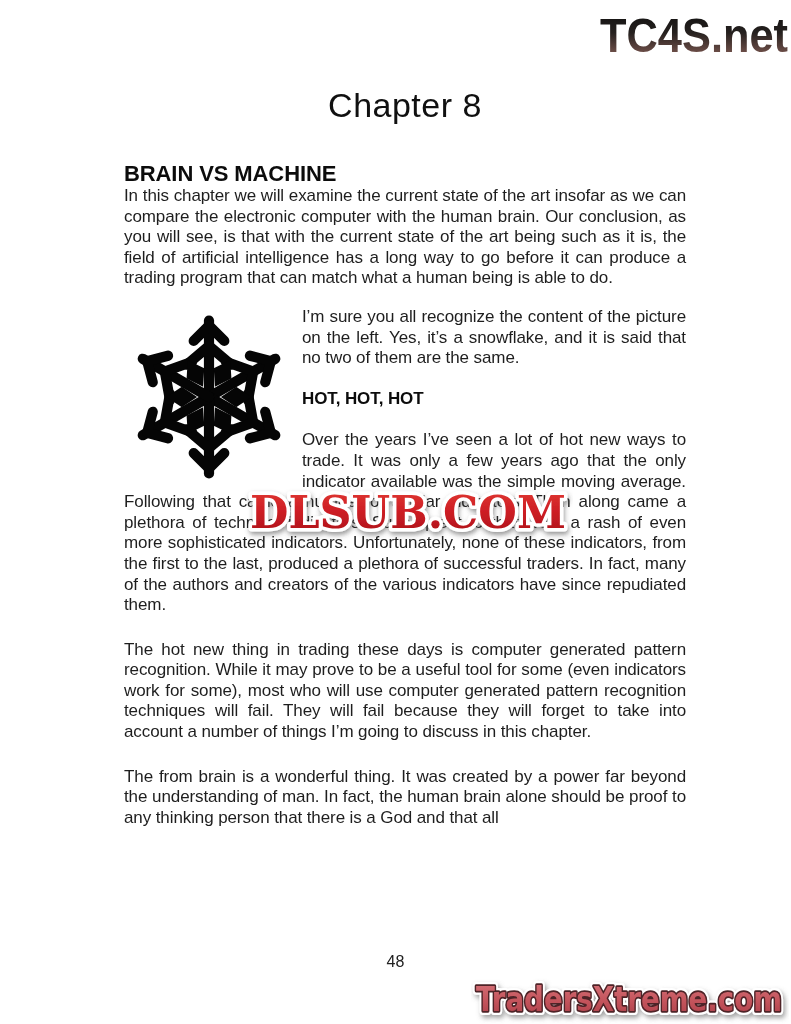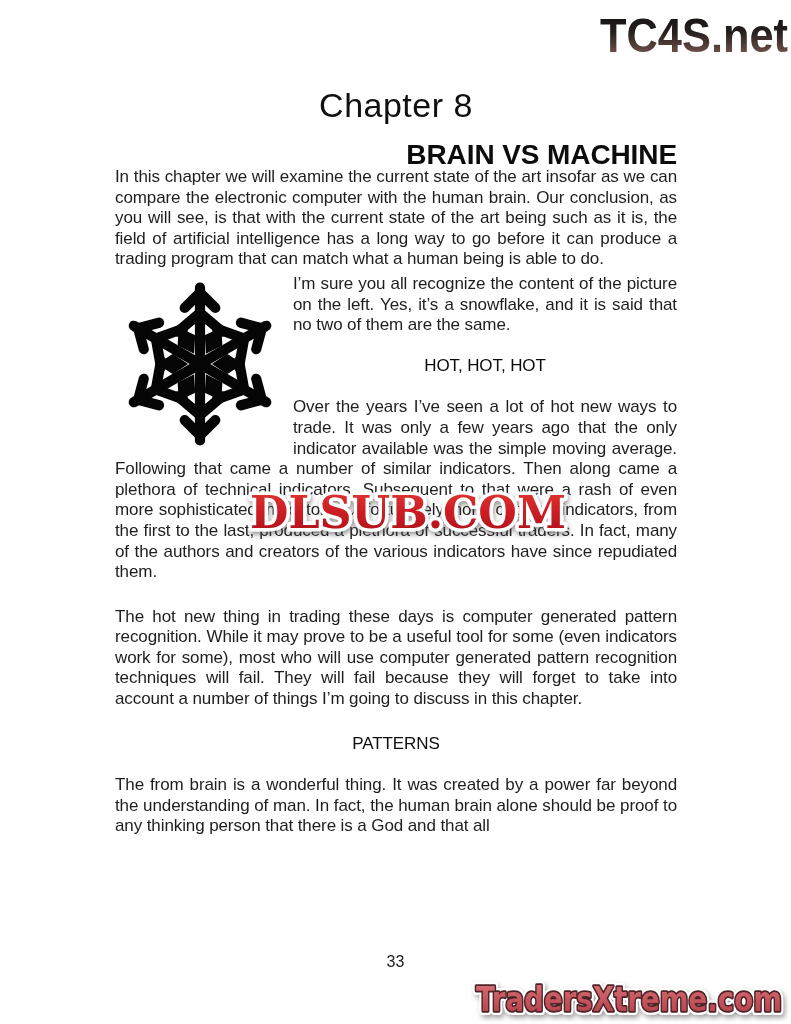--- a/index.html
+++ b/index.html
@@ -1,37 +1,37 @@
 <!DOCTYPE html>
 <html><head>
 <meta charset="utf-8">
 <style>
   html, body { margin:0; padding:0; background:#ffffff; }
   .page {
     position:relative; width:791px; height:1024px; background:#ffffff;
     overflow:hidden; font-family:"Liberation Sans", sans-serif;
   }
   .content {
-    position:absolute; left:115px; top:0; width:562px;
+    position:absolute; left:124px; top:0; width:562px;
     color:#1e1e1e; font-size:17px; line-height:20.6px; letter-spacing:-0.1px;
   }
   .chapter-title {
     margin-top:86px; font-size:34px; line-height:38px; font-weight:400;
     text-align:center; color:#101010; letter-spacing:0.5px;
   }
   .section-title {
-    margin-top:19px; font-size:28px; line-height:24px; font-weight:700;
-    text-align:right; color:#0c0c0c;
+    margin-top:38px; font-size:22px; line-height:24px; font-weight:700;
+    text-align:left; color:#0c0c0c;
   }
   .para { margin:0; text-align:justify; }
   .p1 { }
-  .wrap { margin-top:4px; }
+  .wrap { margin-top:18px; }
   .snowflake { float:left; width:170px; height:176px; margin:2px 8px 0 0; }
   .snowflake svg { display:block; }
-  .subhead { font-weight:400; font-size:17px; text-align:center; margin:20px 0 21px 0; color:#0c0c0c; }
+  .subhead { font-weight:700; font-size:17px; text-align:left; margin:20px 0 21px 0; color:#0c0c0c; }
   .subhead.m2 { margin:0 0 21px 0; }
   .gap-after { margin-bottom:24px; }
   .u { }
   .it { }
   .page-number {
     position:absolute; top:953px; left:0; width:791px; text-align:center;
     font-size:16px; color:#222222;
   }
   .wm-tc4s { position:absolute; top:4px; right:1px; }
   .wm-dlsub { position:absolute; left:243px; top:482px; }
@@ -107,21 +107,20 @@
       </span>
 
       <p class="para">I’m sure you all recognize the content of the picture on the left. Yes, it’s a snowflake, and it is said that no two of them are the same.</p>
 
       <div class="subhead">HOT, HOT, HOT</div>
 
       <p class="para gap-after"><span>Over the years I’ve seen a lot of </span><span class="u">hot</span><span> new ways to trade.  It was only a few years ago that the only indicator available was the simple moving average.  Following that came a number of similar indicators. Then along came a plethora of technical indicators. Subsequent to that were a rash of even more sophisticated indicators. Unfortunately, none of these indicators, from the first to the last, produced a plethora of successful traders.  In fact, many of the authors and creators of the various indicators have since repudiated them.</span></p>
 
       <p class="para gap-after"><span>The hot new thing in trading these days is computer generated pattern recognition.  While it may prove to be a useful tool for some (even indicators work for </span><span class="it">some</span><span>), most who will use computer generated pattern recognition techniques will fail. They will fail because they will forget to take into account a number of things I’m going to discuss in this chapter.</span></p>
 
-      <div class="subhead m2">PATTERNS</div>
 
       <p class="para"><span>The from brain is a wonderful thing.  It was created by a power far beyond the understanding of man.  In fact, the human brain alone should be proof to any thinking person that there is a God and that </span><span class="it">all</span></p>
     </div>
   </div>
 
   <svg class="wm-dlsub" width="330" height="62" viewBox="0 0 330 62">
     <defs>
       <linearGradient id="redg" x1="0" y1="0" x2="0" y2="1">
         <stop offset="0" stop-color="#e23a33"></stop>
         <stop offset="0.5" stop-color="#cc1d24"></stop>
@@ -130,21 +129,21 @@
       <filter id="dsh" x="-20%" y="-20%" width="140%" height="160%">
         <feDropShadow dx="1" dy="3" stdDeviation="2.5" flood-color="#444444" flood-opacity="0.55"></feDropShadow>
       </filter>
     </defs>
     <g font-family="&quot;DejaVu Serif&quot;, serif" font-weight="bold" font-size="44" filter="url(#dsh)">
       <text x="7" y="46" textLength="316" lengthAdjust="spacingAndGlyphs" stroke="#ffffff" stroke-width="7" stroke-linejoin="round" fill="#ffffff">DLSUB.COM</text>
       <text x="7" y="46" textLength="316" lengthAdjust="spacingAndGlyphs" fill="url(#redg)">DLSUB.COM</text>
     </g>
   </svg>
 
-  <div class="page-number">33</div>
+  <div class="page-number">48</div>
 
   <svg class="wm-tx" width="318" height="50" viewBox="0 0 318 50">
     <defs>
       <linearGradient id="roseg" x1="0" y1="0" x2="0" y2="1">
         <stop offset="0" stop-color="#d8757b"></stop>
         <stop offset="0.55" stop-color="#c4545c"></stop>
         <stop offset="1" stop-color="#ab3e48"></stop>
       </linearGradient>
       <filter id="txsh" x="-20%" y="-20%" width="140%" height="160%">
         <feDropShadow dx="2" dy="3" stdDeviation="2.5" flood-color="#666666" flood-opacity="0.6"></feDropShadow>

